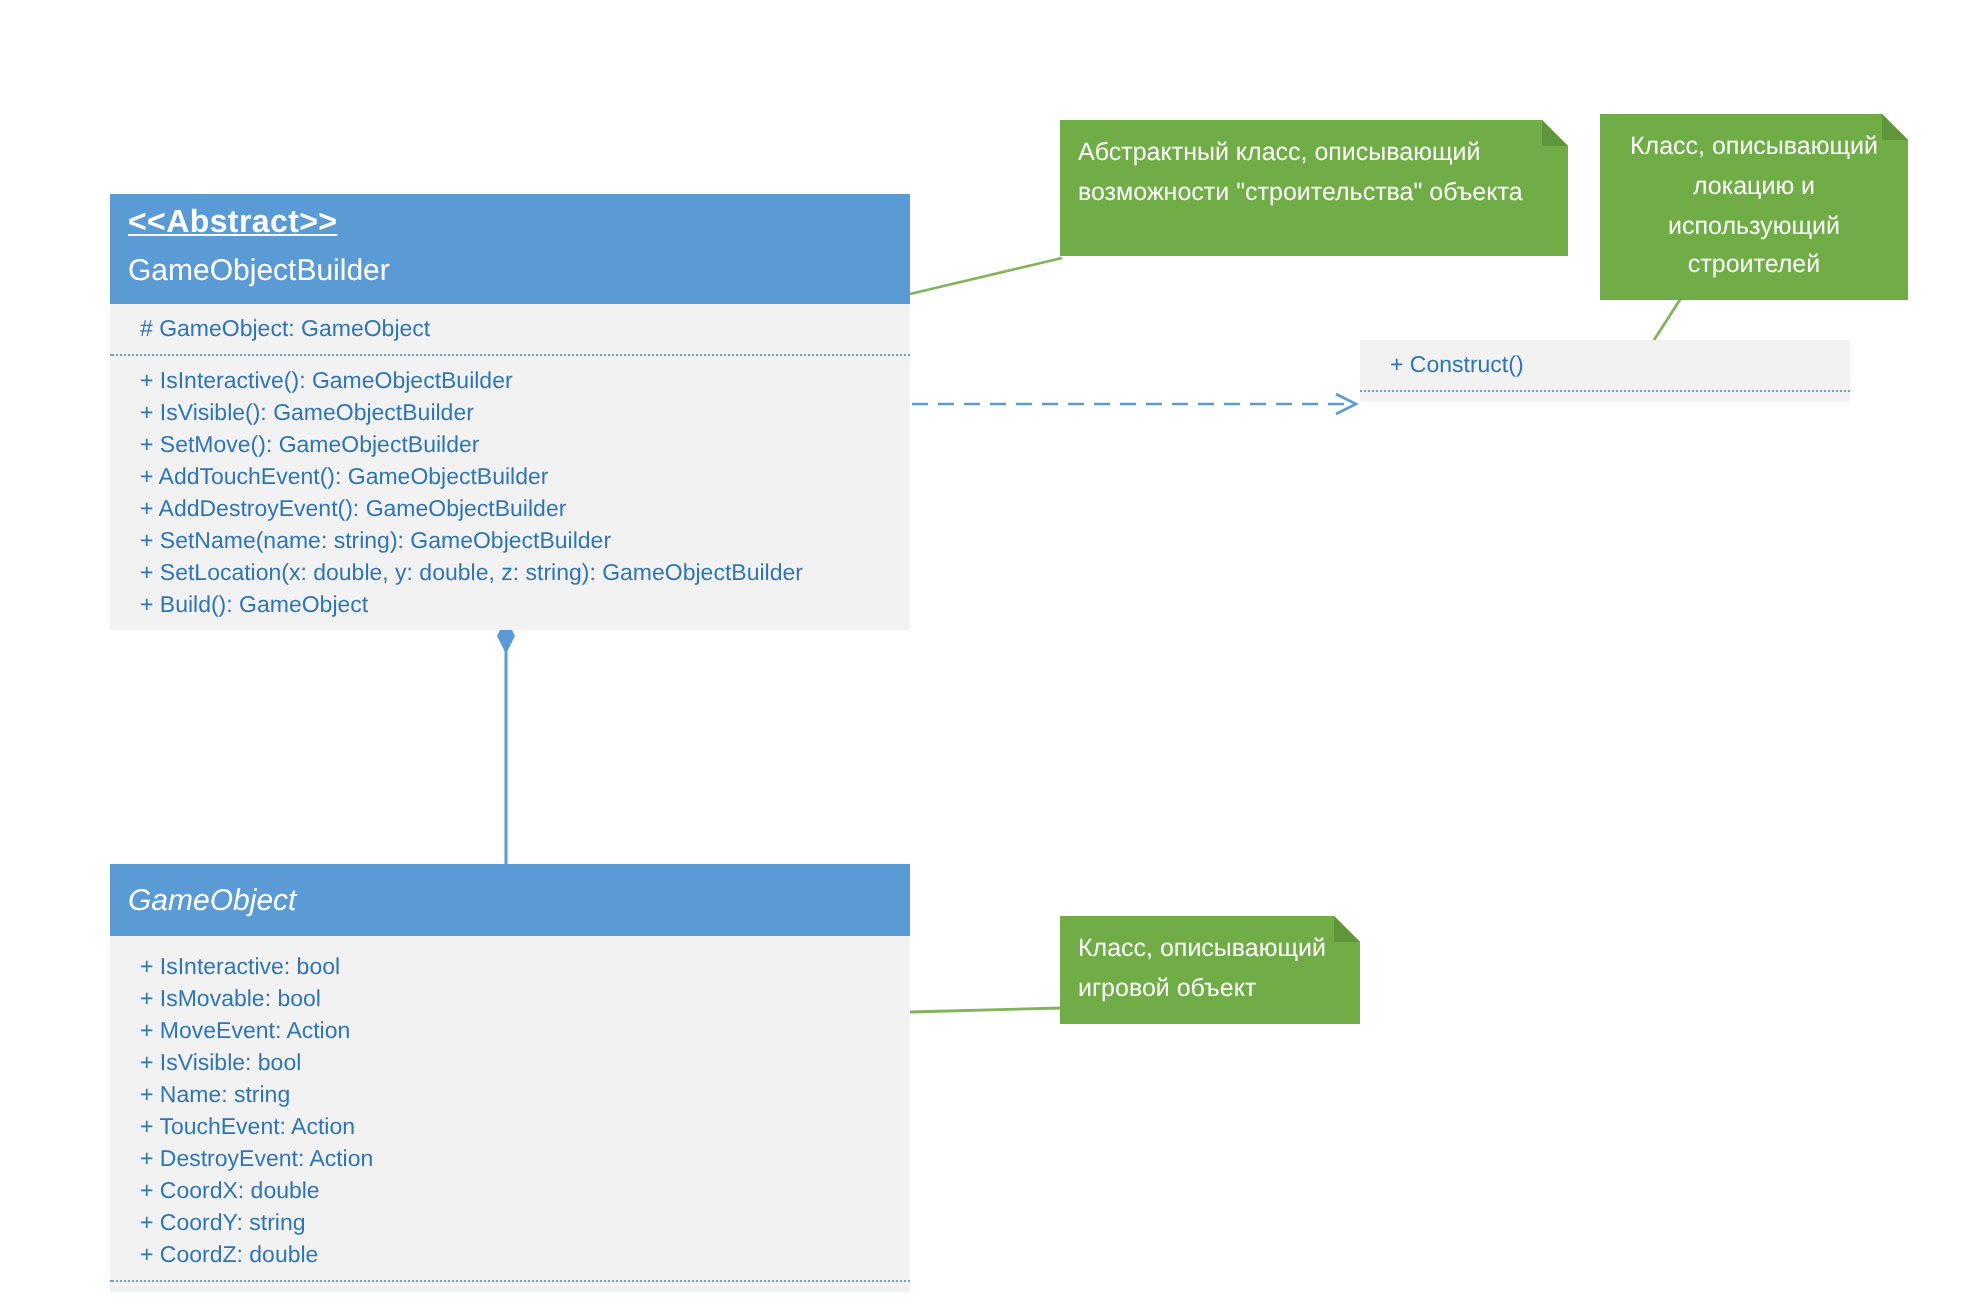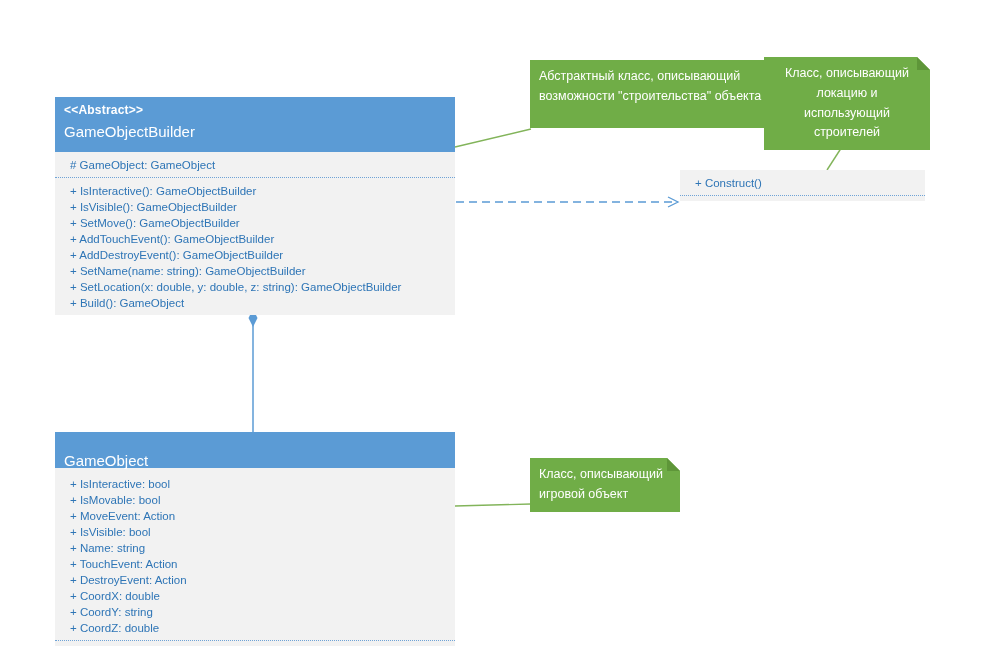--- a/index.html
+++ b/index.html
@@ -2,46 +2,46 @@
 <html style="--header-blue: #5B9BD5; --body-gray: #F2F2F2; --member-text: #2E75B6; --separator-blue: #6FA3D6; --note-green: #70AD47; --note-fold: #5E9639; --connector-green: #82B45A; --connector-blue: #5B9BD5;"><head>
 <meta charset="utf-8">
 <style>
   html,body{margin:0;padding:0;background:#fff;}
   body{font-family:"Liberation Sans","DejaVu Sans",sans-serif;}
   #canvas{position:relative;width:993px;height:657px;background:#fff;overflow:hidden;}
 
   
   .uml-class{position:absolute;box-sizing:border-box;}
   .uml-header{background:var(--header-blue,#5B9BD5);color:#fff;padding:6px 9px 5px 9px;box-sizing:border-box;}
-  .uml-stereotype{font-size:12px;font-weight:bold;letter-spacing:.2px;margin-bottom:6px;}
+  .uml-stereotype{font-size:16px;font-weight:bold;letter-spacing:.2px;margin-bottom:6px;text-decoration:underline;}
   .uml-name{font-size:15px;font-weight:500;}
   .uml-body{background:var(--body-gray,#F2F2F2);}
   .uml-section{padding:5px 10px 4px 10px;}
   .uml-section + .uml-section{border-top:1px dotted var(--separator-blue,#6FA3D6);}
   .member-row{color:var(--member-text,#2E75B6);font-size:11.5px;line-height:16px;white-space:nowrap;padding-left:5px;}
   .empty-section{min-height:5px;padding:0;}
 
   
   #class-gameobjectbuilder{left:55px;top:97px;width:400px;}
   #class-gameobjectbuilder .uml-header{height:55px;}
   #class-place{left:680px;top:170px;width:245px;}
   #class-place .uml-header{height:37px;padding-top:10px;}
   #class-gameobject{left:55px;top:432px;width:400px;}
-  #class-gameobject .uml-header{height:36px;padding-top:20px;}
+  #class-gameobject .uml-header{height:36px;padding-top:10px;font-style:italic;}
   #class-gameobject .uml-section.attrs{padding-top:8px;}
 
   
   .note{position:absolute;background:var(--note-green,#70AD47);color:#fff;
         font-size:12.5px;line-height:1.58;padding:7px 9px;box-sizing:border-box;}
   .note::before{content:"";position:absolute;top:0;right:0;width:0;height:0;
         border-top:13px solid #fff;border-left:13px solid transparent;}
   .note::after{content:"";position:absolute;top:0;right:0;width:0;height:0;
         border-bottom:13px solid var(--note-fold,#5E9639);border-right:13px solid transparent;}
   #note-abstract-class{left:530px;top:60px;width:254px;min-height:68px;}
-  #note-place-class{left:764px;top:57px;width:166px;min-height:65px;text-align:center;}
+  #note-place-class{left:800px;top:57px;width:154px;min-height:65px;text-align:center;}
   #note-gameobject-class{left:530px;top:458px;width:150px;min-height:52px;}
 
   
   #connectors{position:absolute;left:0;top:0;width:993px;height:657px;pointer-events:none;}
 </style>
 </head>
 <body>
 
 <div id="canvas">
 

